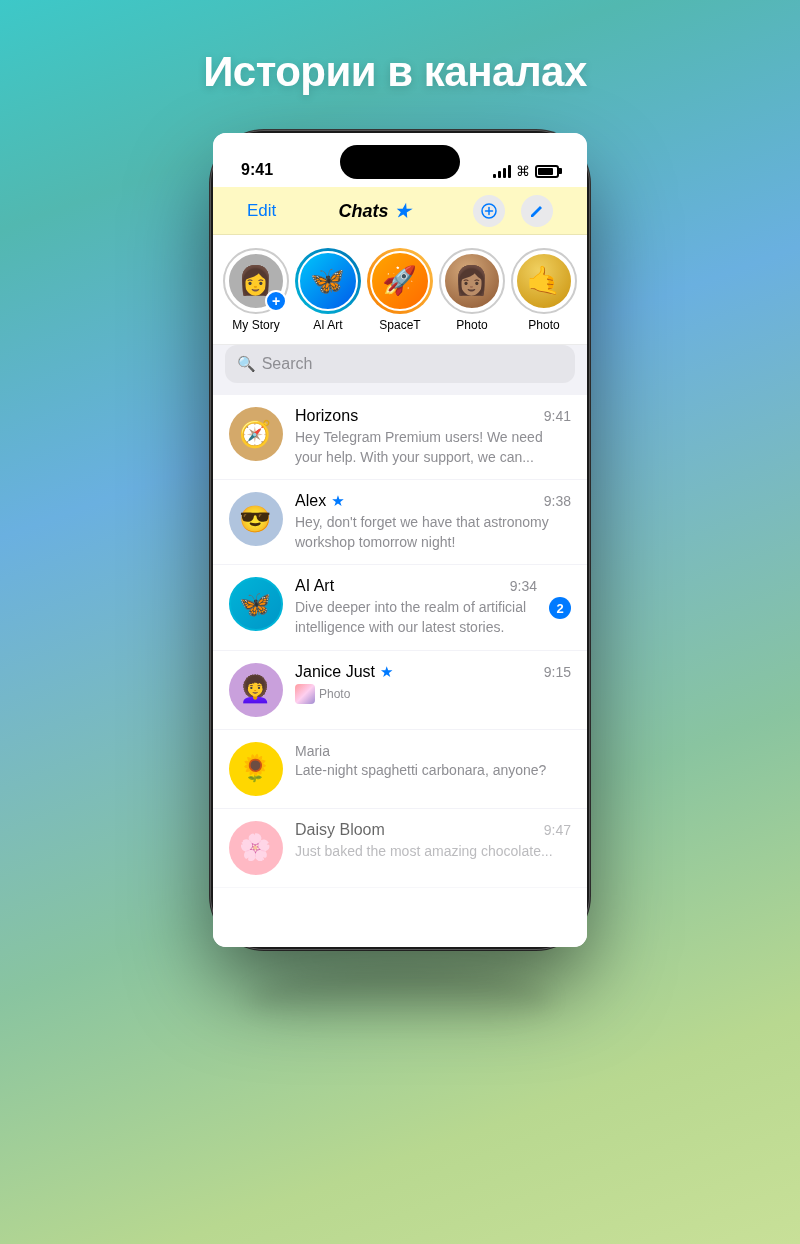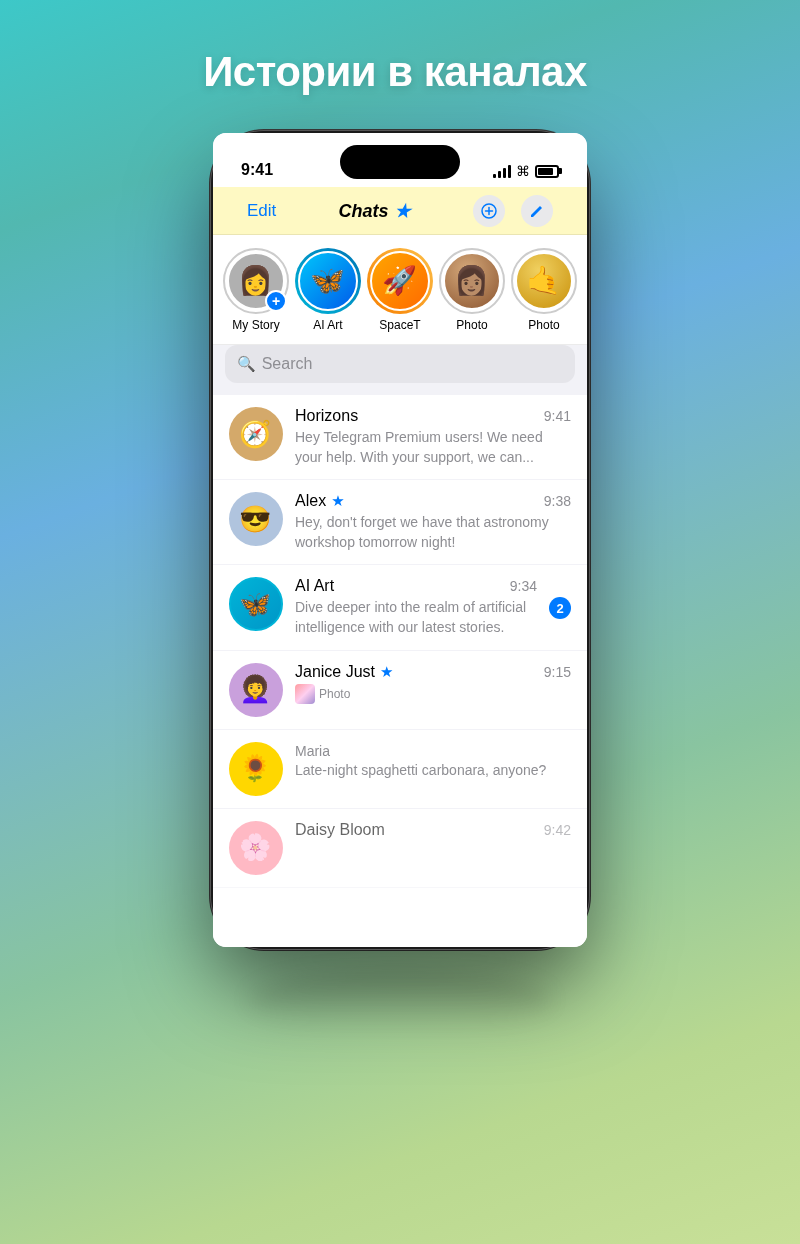--- a/index.html
+++ b/index.html
@@ -612,22 +612,23 @@
           </div>
         </div>
 
         <div class="chat-item" style="opacity:0.6;">
           <div class="chat-avatar daisy">
             <span>🌸</span>
           </div>
           <div class="chat-content">
             <div class="chat-header-row">
               <span class="chat-name">Daisy Bloom</span>
-              <span class="chat-time">9:42</span>
-            </div>
+              <span class="chat-time">9:47</span>
+            </div>
+            <div class="chat-preview">Just baked the most amazing chocolate...</div>
           </div>
         </div>
 
       </div>
 
     </div>
   </div>
   <div class="phone-reflection"></div>
 </div>
 

